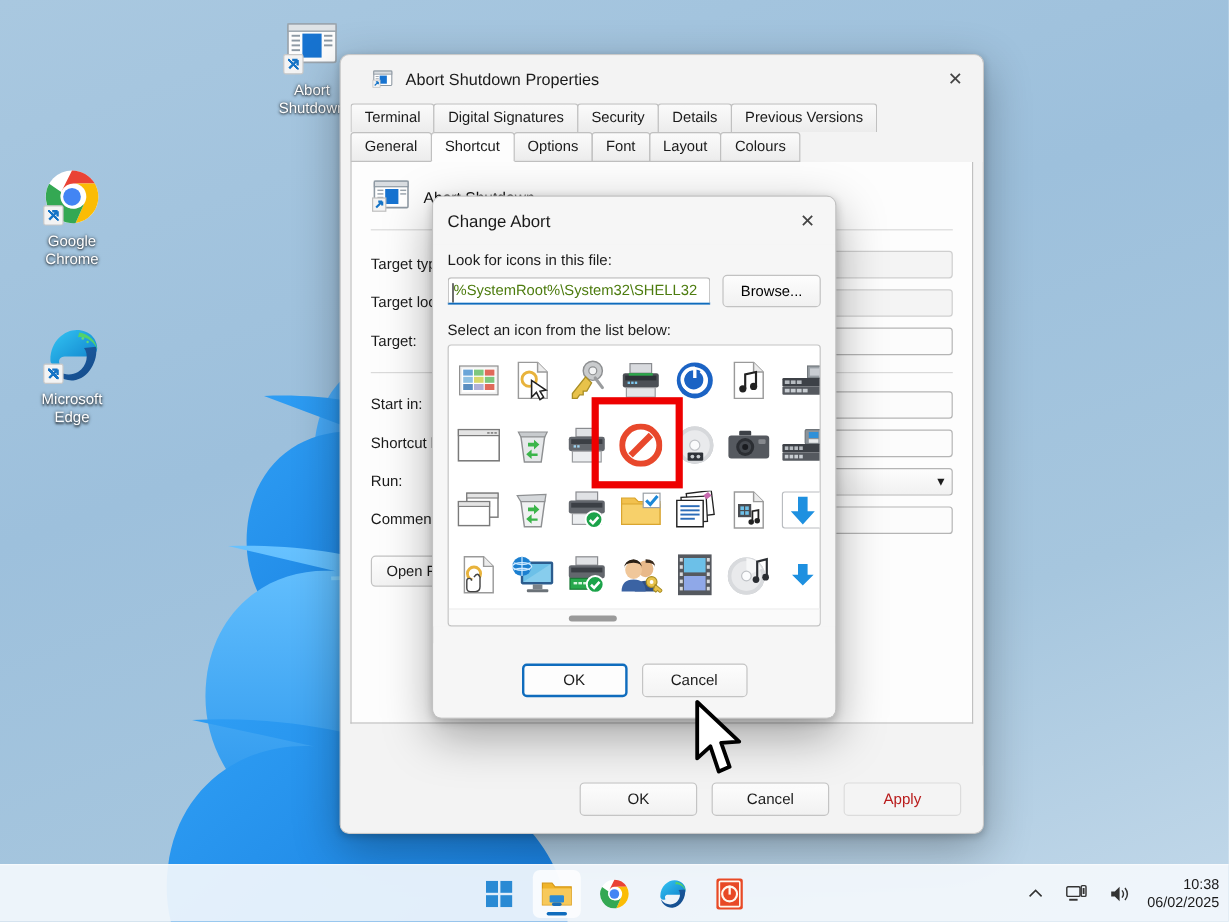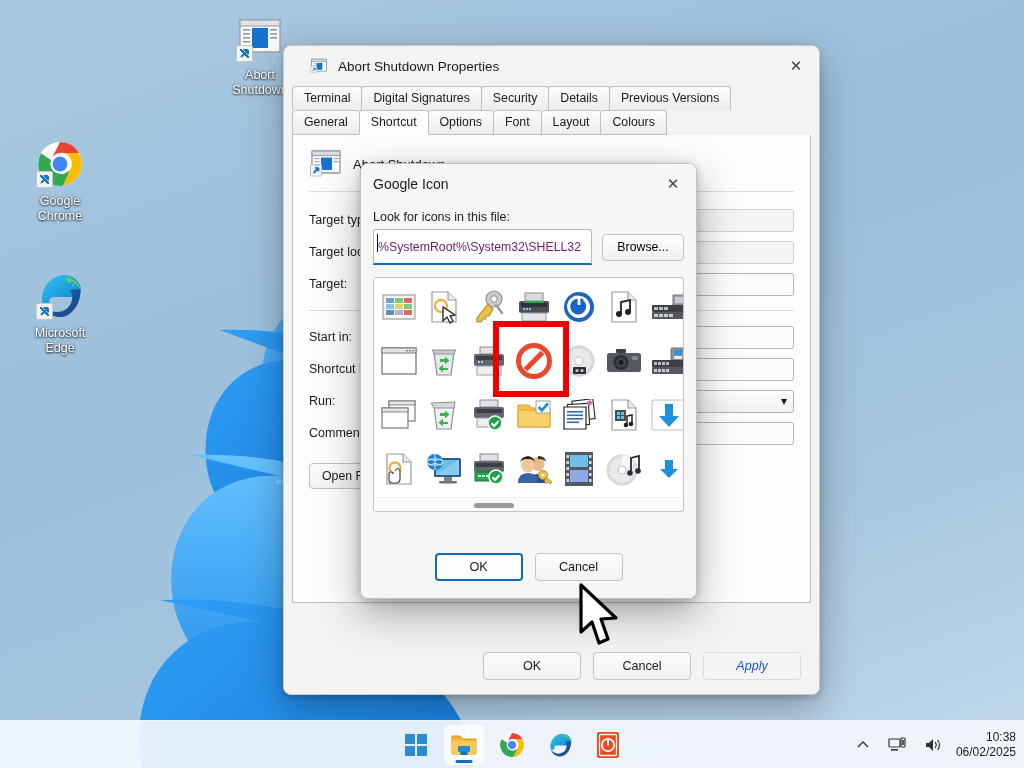--- a/index.html
+++ b/index.html
@@ -183,21 +183,21 @@
     min-width: 98px;
     height: 28px;
     font-size: 12.6px;
     display: flex; align-items: center; justify-content: center;
     background: linear-gradient(#fdfdfd,#f1f1f1);
     border: 1px solid #c4c4c4;
     border-radius: 4px;
     color: #1b1b1b;
     cursor: default;
   }
-  .dlgbtn.disabled { color: #1d4ed8; background: #f4f4f4; border-color: #dcdcdc; font-style: italic; }
+  .dlgbtn.disabled { color: #b91c1c; background: #f4f4f4; border-color: #dcdcdc; }
 
   
   #change-icon {
     position: absolute;
     left: 360px; top: 163px;
     width: 337px; height: 436px;
     background: #f6f6f6;
     border: 1px solid #c2c2c2;
     border-radius: 8px;
     box-shadow: 0 14px 40px rgba(0,0,0,.34), 0 2px 8px rgba(0,0,0,.20);
@@ -209,28 +209,28 @@
     padding-left: 12px;
     background: #f6f6f6;
     position: relative;
   }
   #ci-title-text { font-size: 14px; color: #1b1b1b; }
   #ci-body { padding: 6px 12px 0; background: #f6f6f6; }
   .ci-label { font-size: 12.5px; color: #1b1b1b; margin-bottom: 5px; }
   #ci-file-row { display: flex; align-items: center; gap: 10px; margin-bottom: 12px; }
   #ci-file-input {
     flex: 1;
-    height: 36px;
+    height: 23px;
     background: #fff;
     border: 1px solid #b9b9b9;
     border-bottom: 2px solid #0f6cbd;
     border-radius: 3px 3px 0 0;
     padding: 0 4px;
     font-size: 12.3px;
-    color: #701a75;
+    color: #4d7c0f;
     display: flex; align-items: center;
     overflow: hidden;
     white-space: nowrap;
     position: relative;
   }
   #ci-file-input::before {
     content:"";
     position:absolute; left:3px; top:4px;
     width:1px; height:18px; background:#111;
   }
@@ -551,31 +551,32 @@
 
     <div id="props-buttons">
       <div class="dlgbtn">OK</div>
       <div class="dlgbtn">Cancel</div>
       <div class="dlgbtn disabled">Apply</div>
     </div>
   </div>
 
   <div id="change-icon">
     <div id="ci-titlebar">
-      <span id="ci-title-text">Google Icon</span>
+      <span id="ci-title-text">Change Abort</span>
       <div class="titlebar-close">✕</div>
     </div>
 
     <div id="ci-body">
       <div class="ci-label">Look for icons in this file:</div>
       <div id="ci-file-row">
         <div id="ci-file-input">%SystemRoot%\System32\SHELL32</div>
         <div id="browse-button">Browse...</div>
       </div>
 
+      <div class="ci-label">Select an icon from the list below:</div>
 
       <div id="icon-list">
         <div id="icon-grid">
 
           <div class="icon-cell">
             <svg width="36" height="36" viewBox="0 0 36 36">
               <rect x="2" y="6" width="32" height="24" fill="#f0f0f0" stroke="#909090"></rect>
               <rect x="4" y="8" width="28" height="20" fill="#fff"></rect>
               <g>
                   <rect x="5" y="9" width="8" height="5" fill="#6aa5d8"></rect>

